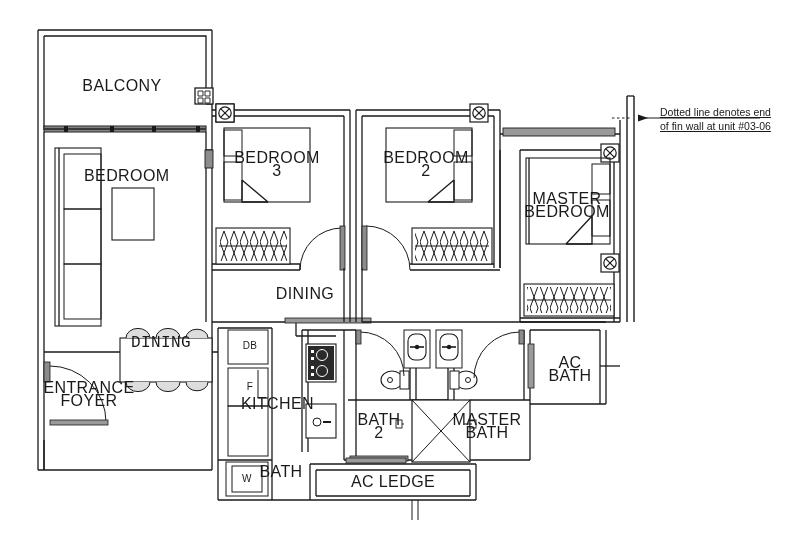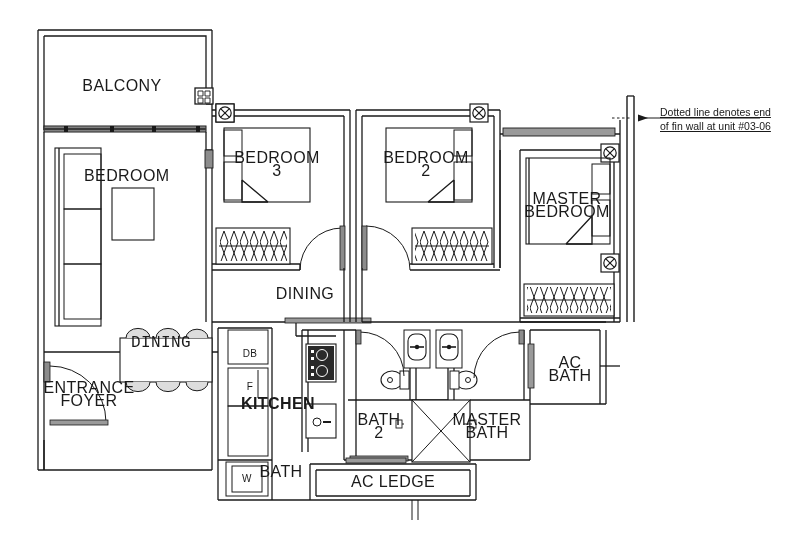--- a/index.html
+++ b/index.html
@@ -309,28 +309,28 @@
 <div class="lbl" style="left:232px; top:151px; width:90px;">BEDROOM
 3</div>
 <div class="lbl" style="left:381px; top:151px; width:90px;">BEDROOM
 2</div>
 <div class="lbl" style="left:519px; top:192px; width:96px;">MASTER
 BEDROOM</div>
 <div class="lbl" style="left:260px; top:287px; width:90px;">DINING</div>
 <div class="lbl" style="left:42px;  top:381px; width:94px;">ENTRANCE
 FOYER</div>
 <div class="lbl" style="left:121px; top:337px; width:80px;font-family:Liberation Mono, monospace;">DINING</div>
-<div class="lbl" style="left:241px; top:397px; width:72px;font-weight:bold;">KITCHEN</div>
+<div class="lbl" style="left:241px; top:397px; width:72px;">KITCHEN</div>
 <div class="lbl" style="left:255px; top:465px; width:52px;">BATH</div>
 <div class="lbl" style="left:352px; top:413px; width:54px;">BATH
 2</div>
 <div class="lbl" style="left:450px; top:413px; width:74px;">MASTER
 BATH</div>
 <div class="lbl" style="left:542px; top:356px; width:56px;">AC
 BATH</div>
 <div class="lbl" style="left:348px; top:475px; width:90px;">AC LEDGE</div>
 
-<div class="lbl sm" style="left:228px; top:339px; width:44px;margin-top:8px;">DB</div>
+<div class="lbl sm" style="left:228px; top:339px; width:44px;">DB</div>
 <div class="lbl sm" style="left:228px; top:380px; width:44px;">F</div>
 <div class="lbl sm" style="left:225px; top:472px; width:44px;">W</div>
 
 <div class="note" style="left:660px; top:105px;text-decoration:underline;">Dotted line denotes end</div>
 <div class="note" style="left:660px; top:119px;text-decoration:underline;">of fin wall at unit #03-06</div>
 
 </body></html>

